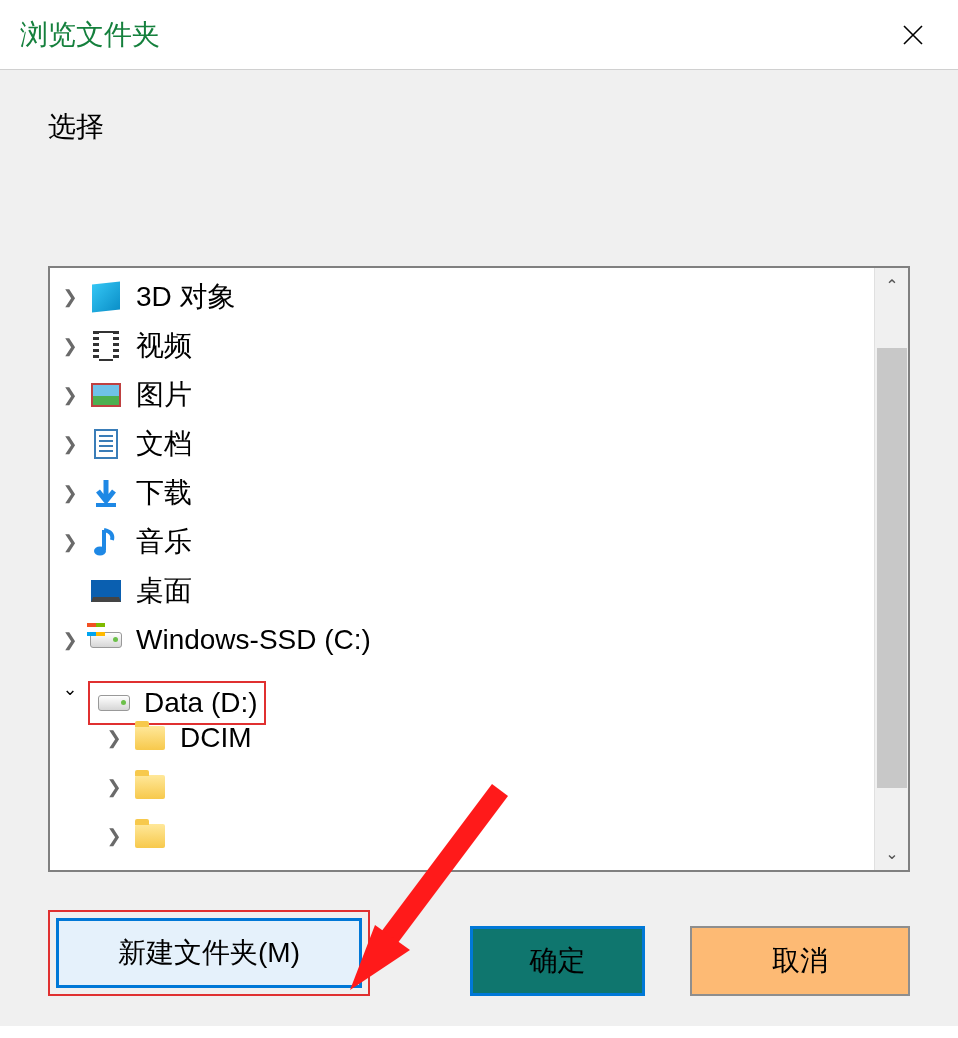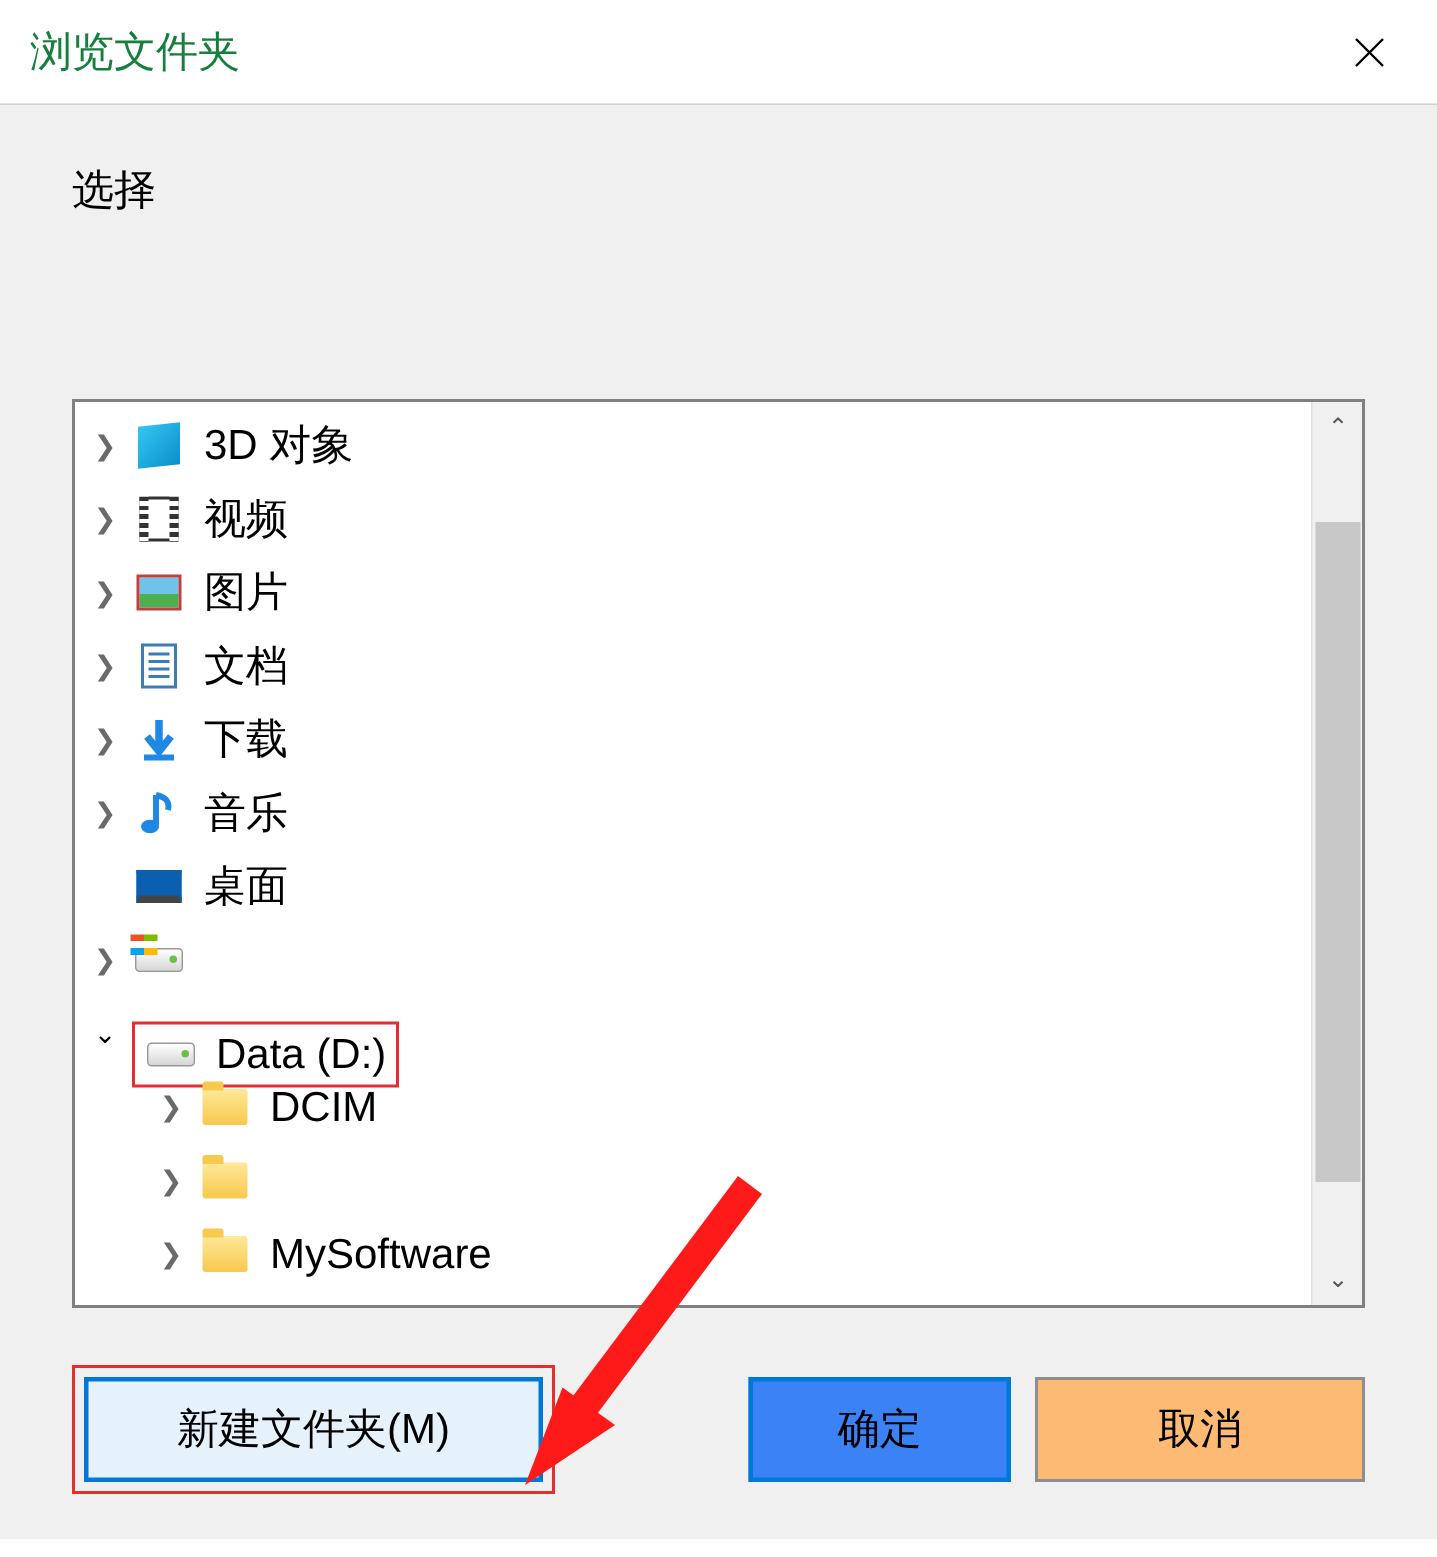--- a/index.html
+++ b/index.html
@@ -106,23 +106,23 @@
   .ico-drive::after { content:""; position:absolute; right:3px; top:4px; width:5px; height:5px; background:#6cc04a; border-radius:50%; }
   .ico-drive.win::before { content:""; position:absolute; left:-4px; top:-10px; width:18px; height:18px; background:
     linear-gradient(#f25022 0 50%, transparent 50%) left top/50% 50% no-repeat,
     linear-gradient(#7fba00 0 50%, transparent 50%) right top/50% 50% no-repeat,
     linear-gradient(#00a4ef 0 50%, transparent 50%) left bottom/50% 50% no-repeat,
     linear-gradient(#ffb900 0 50%, transparent 50%) right bottom/50% 50% no-repeat; }
   .ico-folder { width:30px; height:24px; background:linear-gradient(#ffe89a,#f7c94c); border-radius:2px; position:relative; }
   .ico-folder::before { content:""; position:absolute; left:0; top:-5px; width:14px; height:6px; background:#f7c94c; border-radius:2px 2px 0 0; }
 
   .button-row {
-    display: flex; gap: 16px;
+    display: flex; gap: 45px;
     margin-top: 38px;
-    align-items: center;
+    align-items: flex-end;
   }
   .btn {
     height: 70px;
     display: flex; align-items: center; justify-content: center;
     font-size: 28px;
     border: 2px solid #8e8e8e;
     background: #fdba74;
     cursor: pointer;
   }
   .new-folder-wrap {
@@ -132,21 +132,21 @@
   }
   .btn.new-folder {
     width: 306px;
     background: #e5f1fb;
     border: 3px solid #0078d7;
   }
   .spacer { flex:1; }
   .btn.ok {
     width: 175px;
     border: 3px solid #0078d7;
-    background: #3b82f6;
+    background: #0f766e;
   }
   .btn.cancel { width: 220px; }
 
   .arrow-annotation {
     position: absolute;
     left: 340px; top: 700px;
     pointer-events: none;
   }
 </style>
 </head>
@@ -228,20 +228,21 @@
             <span class="ico-desktop"></span>
           </span>
         <span class="label">桌面</span>
       </div>
 
       <div class="tree-item">
         <span class="expander">❯</span>
         <span class="icon-slot">
             <span class="ico-drive win"></span>
           </span>
+        <span class="label">Windows-SSD (C:)</span>
       </div>
 
       <div class="tree-item">
         <span class="expander down">⌄</span>
         <span class="highlight-box">
           <span class="icon-slot">
               <span class="ico-drive"></span>
             </span>
           <span class="label">Data (D:)</span>
         </span>
@@ -260,21 +261,20 @@
         <span class="icon-slot">
             <span class="ico-folder"></span>
           </span>
       </div>
 
       <div class="tree-item l1">
         <span class="expander">❯</span>
         <span class="icon-slot">
             <span class="ico-folder"></span>
           </span>
-        <span class="label">MySoftware</span>
       </div>
 
     </div>
     <div class="scrollbar">
       <div class="scroll-arrow up">⌃</div>
       <div class="scroll-thumb"></div>
       <div class="scroll-arrow down">⌄</div>
     </div>
   </div>
 

